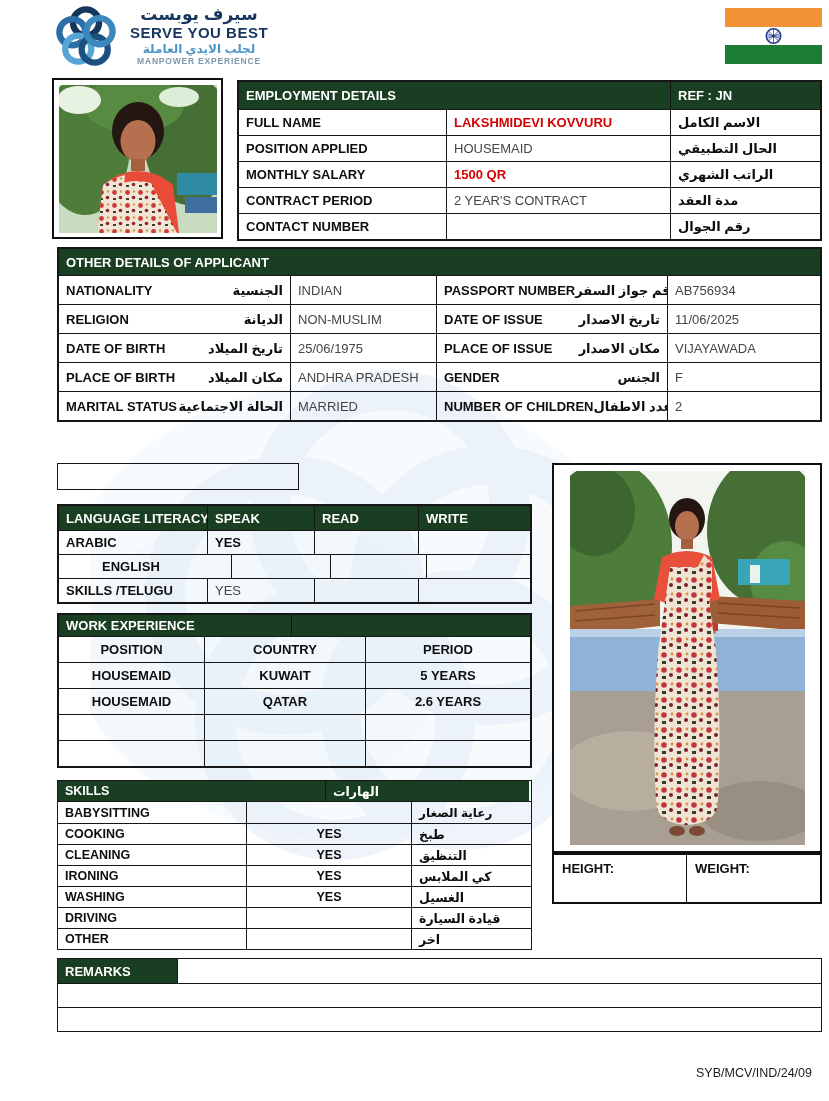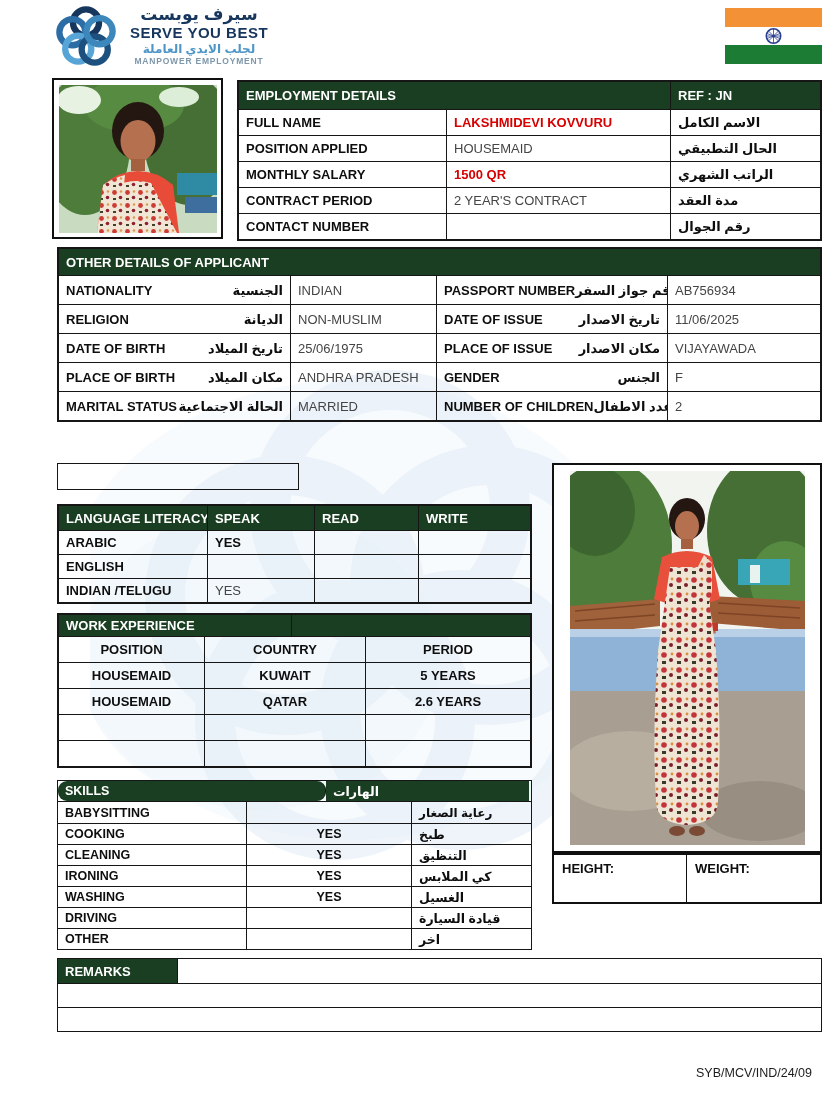--- a/index.html
+++ b/index.html
@@ -58,21 +58,21 @@
         <circle cx="18" cy="27" r="13.5" stroke="#2d6da6"></circle>
         <circle cx="24" cy="44" r="13.5" stroke="#57a5d6"></circle>
         <circle cx="41" cy="45" r="13.5" stroke="#1c507f"></circle>
         <circle cx="46" cy="26" r="13.5" stroke="#3c88bd"></circle>
       </g>
     </svg>
     <div class="logo-text" style="margin-left:8px;width:146px;">
       <span class="lt-ar">سيرف يوبست</span>
       <span class="lt-en">SERVE YOU BEST</span>
       <span class="lt-ar2">لجلب الايدي العاملة</span>
-      <span class="lt-en2">MANPOWER EMPLOYMENT</span>
+      <span class="lt-en2">MANPOWER EXPERIENCE</span>
     </div>
   </div>
 
   <svg class="abs z1" style="left:725px;top:8px;" width="97" height="56" viewBox="0 0 97 56">
     <rect x="0" y="0" width="97" height="19" fill="#F29135"></rect>
     <rect x="0" y="19" width="97" height="18" fill="#ffffff"></rect>
     <rect x="0" y="37" width="97" height="19" fill="#1d7c33"></rect>
     <g>
       <circle cx="48.5" cy="28" r="7.2" fill="none" stroke="#2b3f90" stroke-width="1.6"></circle>
       <g stroke="#2b3f90" stroke-width="0.8">
@@ -225,28 +225,28 @@
       <div class="c green" style="width:107px;text-align:center;">SPEAK</div>
       <div class="c green" style="width:104px;">READ</div>
       <div class="c green last" style="width:111px;">WRITE</div>
     </div>
     <div class="row" style="height:24px;">
       <div class="c lbl" style="width:149px;">ARABIC</div>
       <div class="c bold" style="width:107px;">YES</div>
       <div class="c" style="width:104px;"></div>
       <div class="c last" style="width:111px;"></div>
     </div>
-    <div class="row" style="height:24px;">
+    <div class="row" style="height:24px;padding-left:36px;">
       <div class="c lbl" style="width:149px;">ENGLISH</div>
       <div class="c" style="width:107px;"></div>
       <div class="c" style="width:104px;"></div>
       <div class="c last" style="width:111px;"></div>
     </div>
     <div class="row" style="height:24px;">
-      <div class="c lbl" style="width:149px;">INDIAN /TELUGU</div>
+      <div class="c lbl" style="width:149px;">SKILLS /TELUGU</div>
       <div class="c val" style="width:107px;">YES</div>
       <div class="c" style="width:104px;"></div>
       <div class="c last" style="width:111px;"></div>
     </div>
   </div>
 
   <div class="abs z1 tbl" style="left:57px;top:613px;width:475px;">
     <div class="row first" style="height:21px;">
       <div class="c green" style="width:233px;">WORK EXPERIENCE</div>
       <div class="c green last" style="width:238px;"></div>
@@ -273,21 +273,21 @@
     </div>
     <div class="row" style="height:26px;">
       <div class="c ctr" style="width:146px;"></div>
       <div class="c ctr" style="width:161px;"></div>
       <div class="c ctr last" style="width:164px;"></div>
     </div>
   </div>
 
   <div class="abs z1 tbl" style="left:57px;top:780px;width:475px;border-width:1.5px;">
     <div class="row first" style="height:20px;">
-      <div class="c green" style="width:268px;font-size:12.5px;border-radius:9px;">SKILLS</div>
+      <div class="c green" style="width:268px;font-size:12.5px;">SKILLS</div>
       <div class="c green ar rt last" style="width:203px;font-size:12.5px;color:#fff;">الهارات</div>
     </div>
     <div class="row" style="height:22px;">
       <div class="c lbl" style="width:189px;font-size:12.5px;">BABYSITTING</div>
       <div class="c bold ctr" style="width:165px;font-size:12.5px;"></div>
       <div class="c ar rt last" style="width:117px;font-size:12px;">رعاية الصغار</div>
     </div>
     <div class="row" style="height:21px;">
       <div class="c lbl" style="width:189px;font-size:12.5px;">COOKING</div>
       <div class="c bold ctr" style="width:165px;font-size:12.5px;">YES</div>

